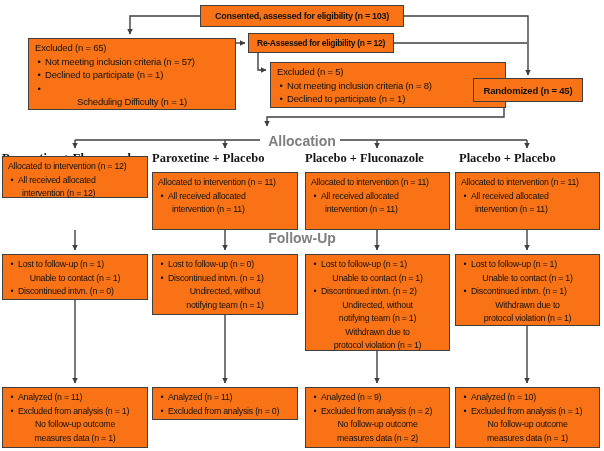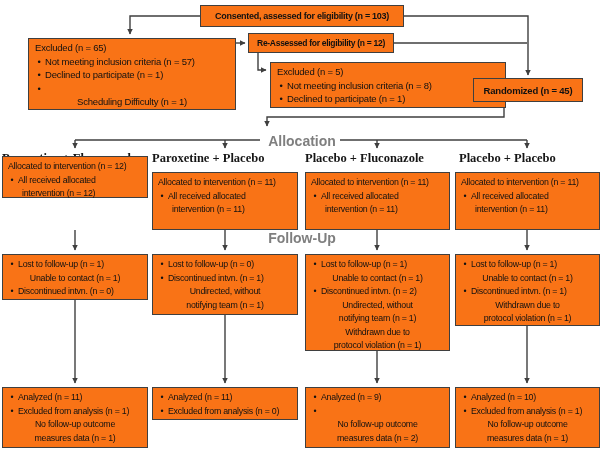--- a/index.html
+++ b/index.html
@@ -227,20 +227,21 @@
         <span class="btext">Excluded from analysis (n = 0)</span>
       </div>
     </div>
   <div class="fbox colbox" style="left:305px;top:387px;width:145px;height:61px;">
       <div class="ln ln-bullet">
         <span class="marker">•</span>
         <span class="btext">Analyzed (n = 9)</span>
       </div>
       <div class="ln ln-bullet">
         <span class="marker">•</span>
+        <span class="btext">Excluded from analysis (n = 2)</span>
       </div>
       <div class="ln ln-center">No follow-up outcome</div>
       <div class="ln ln-center">measures data (n = 2)</div>
     </div>
   <div class="fbox colbox" style="left:455px;top:387px;width:145px;height:61px;">
       <div class="ln ln-bullet">
         <span class="marker">•</span>
         <span class="btext">Analyzed (n = 10)</span>
       </div>
       <div class="ln ln-bullet">

